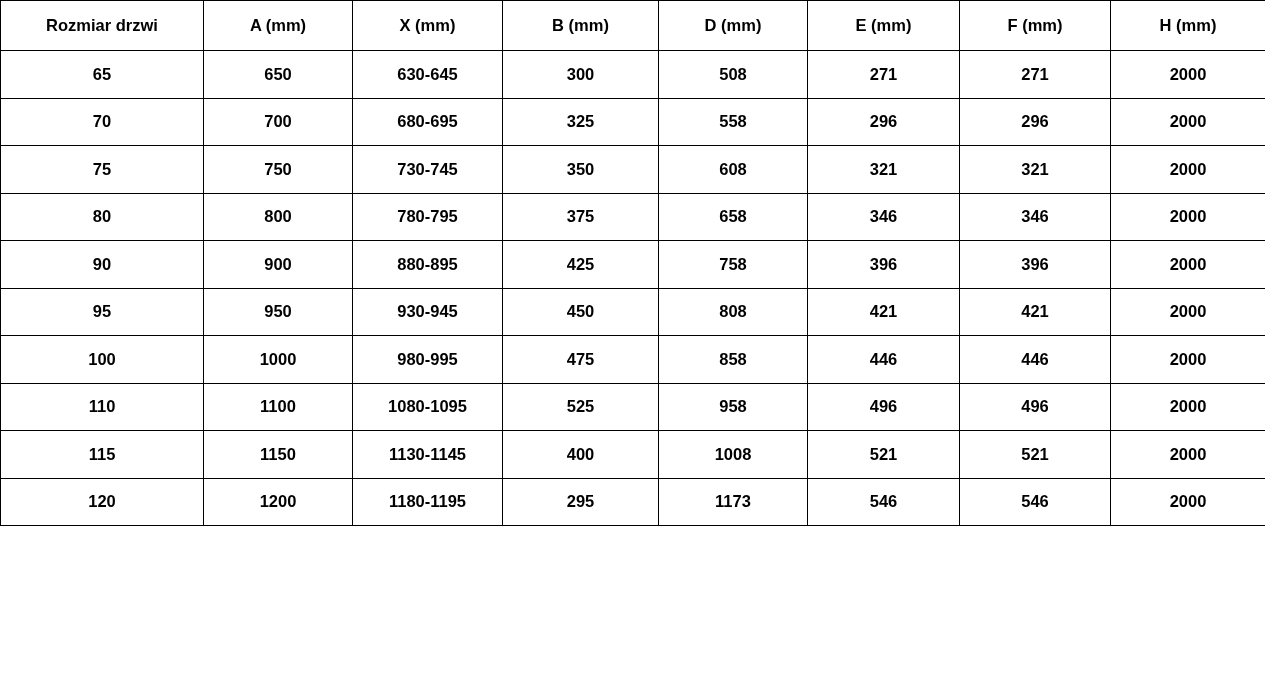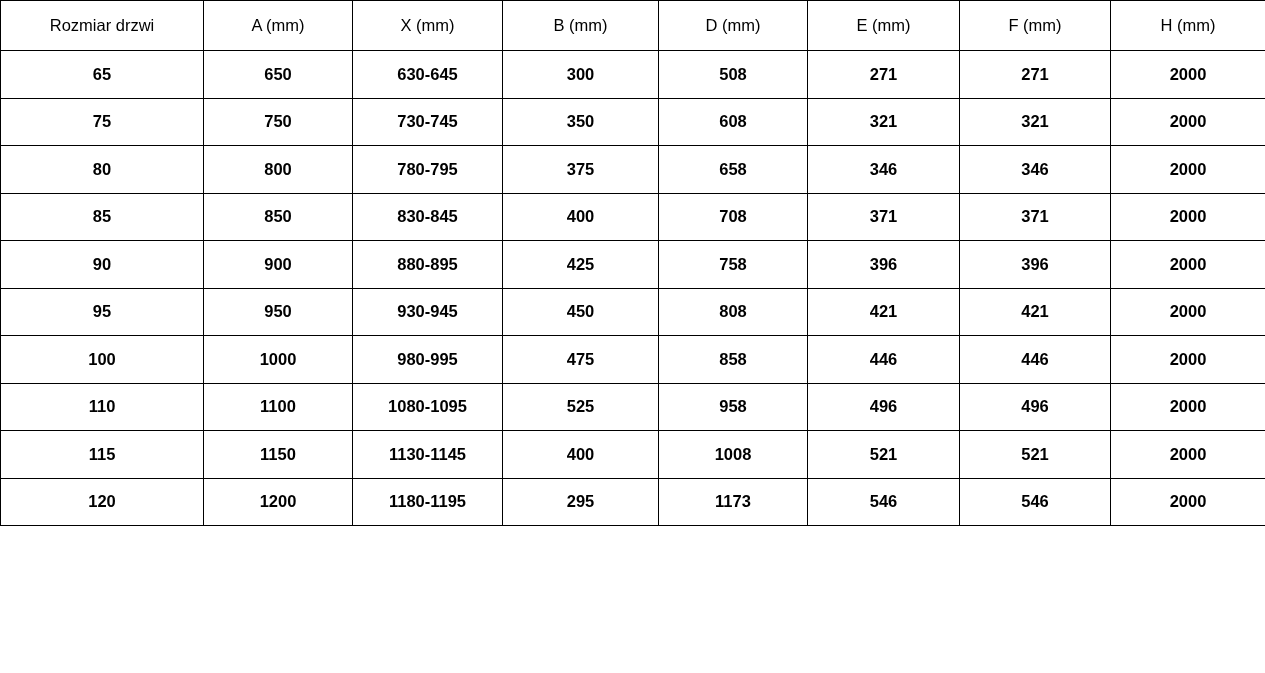--- a/index.html
+++ b/index.html
@@ -30,21 +30,21 @@
     text-align: center;
     vertical-align: middle;
     font-size: 16.5px;
     height: 47.5px;
     padding: 0 4px;
     box-sizing: border-box;
     white-space: nowrap;
     overflow: hidden;
   }
   table.spec-table th {
-    font-weight: normal;
+    font-weight: bold;
     height: 50px;
   }
   table.spec-table td {
     font-weight: bold;
   }
   
   col.c0 { width: 203px; }
   col.c1 { width: 149px; }
   col.c2 { width: 150px; }
   col.c3 { width: 156px; }
@@ -85,47 +85,47 @@
         <td>65</td>
         <td>650</td>
         <td>630-645</td>
         <td>300</td>
         <td>508</td>
         <td>271</td>
         <td>271</td>
         <td>2000</td>
       </tr>
       <tr>
+        <td>70</td>
+        <td>700</td>
+        <td>680-695</td>
+        <td>325</td>
+        <td>558</td>
+        <td>296</td>
+        <td>296</td>
+        <td>2000</td>
+      </tr>
+      <tr>
         <td>75</td>
         <td>750</td>
         <td>730-745</td>
         <td>350</td>
         <td>608</td>
         <td>321</td>
         <td>321</td>
         <td>2000</td>
       </tr>
       <tr>
         <td>80</td>
         <td>800</td>
         <td>780-795</td>
         <td>375</td>
         <td>658</td>
         <td>346</td>
         <td>346</td>
-        <td>2000</td>
-      </tr>
-      <tr>
-        <td>85</td>
-        <td>850</td>
-        <td>830-845</td>
-        <td>400</td>
-        <td>708</td>
-        <td>371</td>
-        <td>371</td>
         <td>2000</td>
       </tr>
       <tr>
         <td>90</td>
         <td>900</td>
         <td>880-895</td>
         <td>425</td>
         <td>758</td>
         <td>396</td>
         <td>396</td>

